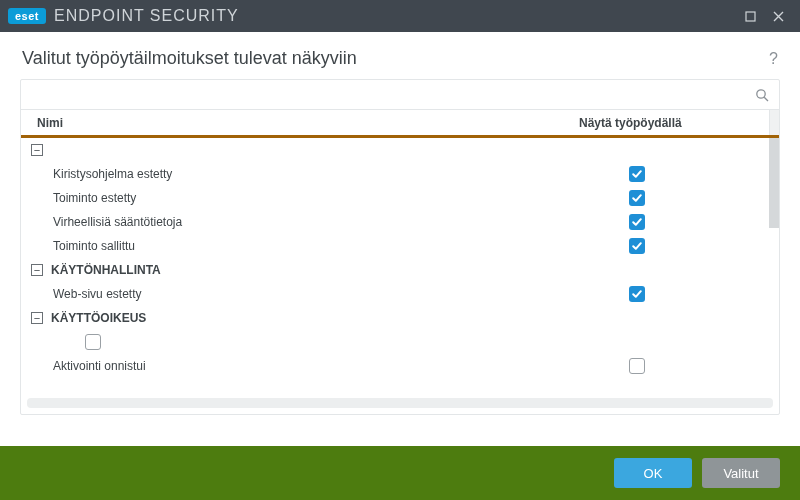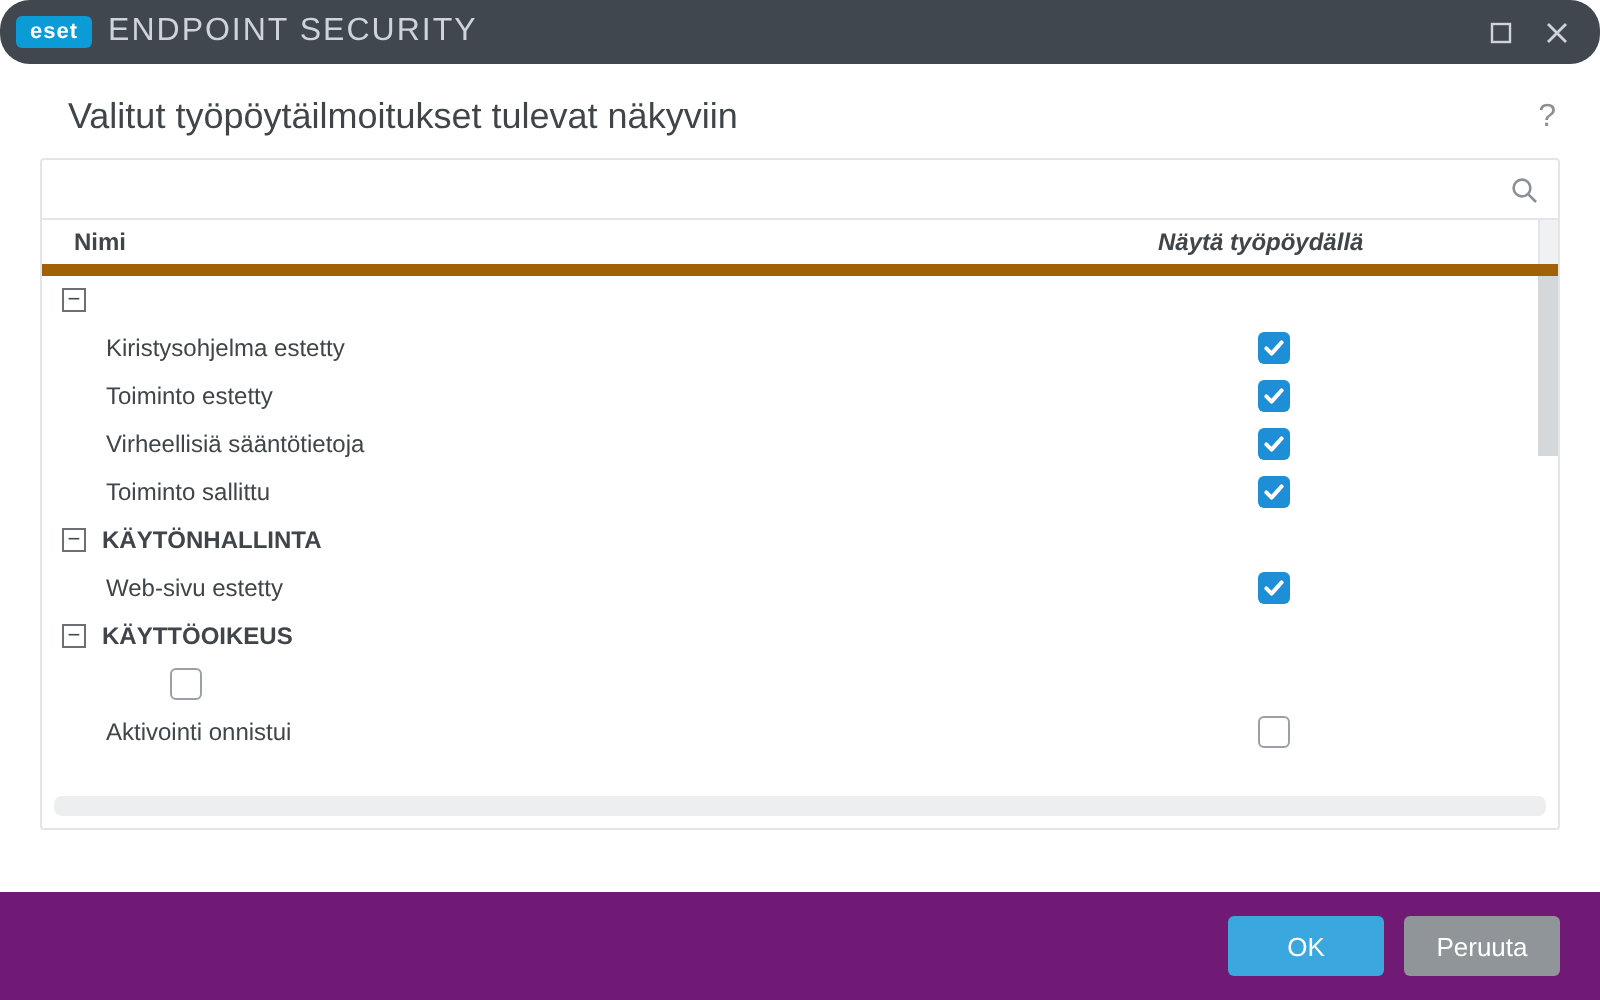--- a/index.html
+++ b/index.html
@@ -1,45 +1,45 @@
 <!DOCTYPE html>
 <html><head>
 <meta charset="utf-8">
 <style>
   * { box-sizing: border-box; margin: 0; padding: 0; }
   html, body { width: 800px; height: 500px; font-family: "Segoe UI", Arial, sans-serif; overflow: hidden; background: #fff; }
-  .titlebar { height: 32px; background: #40474f; display: flex; align-items: center; padding: 0 8px; color: #d6dadd; border-radius: 15px; }
+  .titlebar { height: 32px; background: #40474f; display: flex; align-items: center; padding: 0 8px; color: #d6dadd; }
   .brand-badge { background: #0b9cd8; color: #fff; font-weight: 700; font-size: 11px; padding: 2px 7px; border-radius: 3px; letter-spacing: 0.5px; }
   .brand-text { margin-left: 8px; font-size: 16px; letter-spacing: 1px; color: #cfd4d8; }
   .title-spacer { flex: 1; }
   .win-btn { width: 28px; height: 28px; display: flex; align-items: center; justify-content: center; cursor: pointer; color: #cfd4d8; }
-  .heading-row { display: flex; align-items: center; padding: 16px 22px 10px 22px; margin-left: 12px; }
+  .heading-row { display: flex; align-items: center; padding: 16px 22px 10px 22px; }
   .heading { font-size: 18px; color: #3f4549; font-weight: 400; flex: 1; }
   .help-icon { color: #8a9096; font-size: 16px; cursor: pointer; }
   .panel { margin: 0 20px; border: 1px solid #e3e6e8; border-radius: 2px; background: #fff; }
   .search-row { height: 30px; border-bottom: 1px solid #e3e6e8; display: flex; align-items: center; padding: 0 8px; }
   .search-input { flex: 1; border: none; outline: none; font-size: 12px; background: transparent; }
   .search-icon { color: #8a9096; width: 18px; height: 18px; display: flex; align-items: center; justify-content: center; }
-  .header-row { height: 28px; display: flex; align-items: center; font-size: 12px; color: #3f4549; font-weight: 600; border-bottom: 6px solid #a16207; }
+  .header-row { height: 28px; display: flex; align-items: center; font-size: 12px; color: #3f4549; font-weight: 600; border-bottom: 3px solid #a16207; }
   .col-name { flex: 1; padding-left: 16px; }
-  .col-show { width: 190px; font-style: italic; }
+  .col-show { width: 190px; }
   .scrollbar-gutter { width: 10px; background: #f0f1f2; align-self: stretch; border-left: 1px solid #e3e6e8; }
   .rows { height: 256px; overflow: hidden; position: relative; }
   .row { height: 24px; display: flex; align-items: center; font-size: 12px; color: #3f4549; }
   .row.group .row-label { font-weight: 700; }
   .toggle-box { width: 12px; height: 12px; border: 1px solid #6a7075; margin-left: 10px; display: flex; align-items: center; justify-content: center; font-size: 11px; line-height: 1; color: #3f4549; background: #fff; }
   .indent-spacer { width: 24px; }
   .row-label { flex: 1; padding-left: 8px; }
   .row-check-cell { width: 190px; }
   .chk { width: 16px; height: 16px; border-radius: 3px; display: flex; align-items: center; justify-content: center; cursor: pointer; margin-left: 40px; }
   .chk.on { background: #1e8fd6; }
   .chk.off { border: 1px solid #9aa0a5; background: #fff; }
   .chk.on svg { display: block; }
   .hscroll { height: 10px; margin: 4px 6px 6px 6px; background: #eceeef; border-radius: 4px; }
-  .footer { position: absolute; bottom: 0; left: 0; right: 0; height: 54px; background: #701a75; display: flex; align-items: center; justify-content: flex-end; padding-right: 20px; gap: 10px; }
+  .footer { position: absolute; bottom: 0; left: 0; right: 0; height: 54px; background: #4d7c0f; display: flex; align-items: center; justify-content: flex-end; padding-right: 20px; gap: 10px; }
   .btn { min-width: 78px; height: 30px; border-radius: 3px; font-size: 13px; display: flex; align-items: center; justify-content: center; cursor: pointer; padding: 0 14px; }
   .btn-primary { background: #3ba7df; color: #fff; }
   .btn-secondary { background: #8f9598; color: #fff; }
   .vscroll-thumb { position: absolute; right: 0; top: 0; width: 10px; height: 90px; background: #d5d8da; }
 </style>
 </head>
 <body>
 
 <div class="titlebar">
   <span class="brand-badge">eset</span>
@@ -160,14 +160,14 @@
         <div class="row-check-cell">
           <div class="chk off"></div>
         </div>
       </div>
     </div>
   <div class="hscroll"></div>
 </div>
 
 <div class="footer">
   <div class="btn btn-primary">OK</div>
-  <div class="btn btn-secondary">Peruuta</div>
+  <div class="btn btn-secondary">Valitut</div>
 </div>
 
 </body></html>

